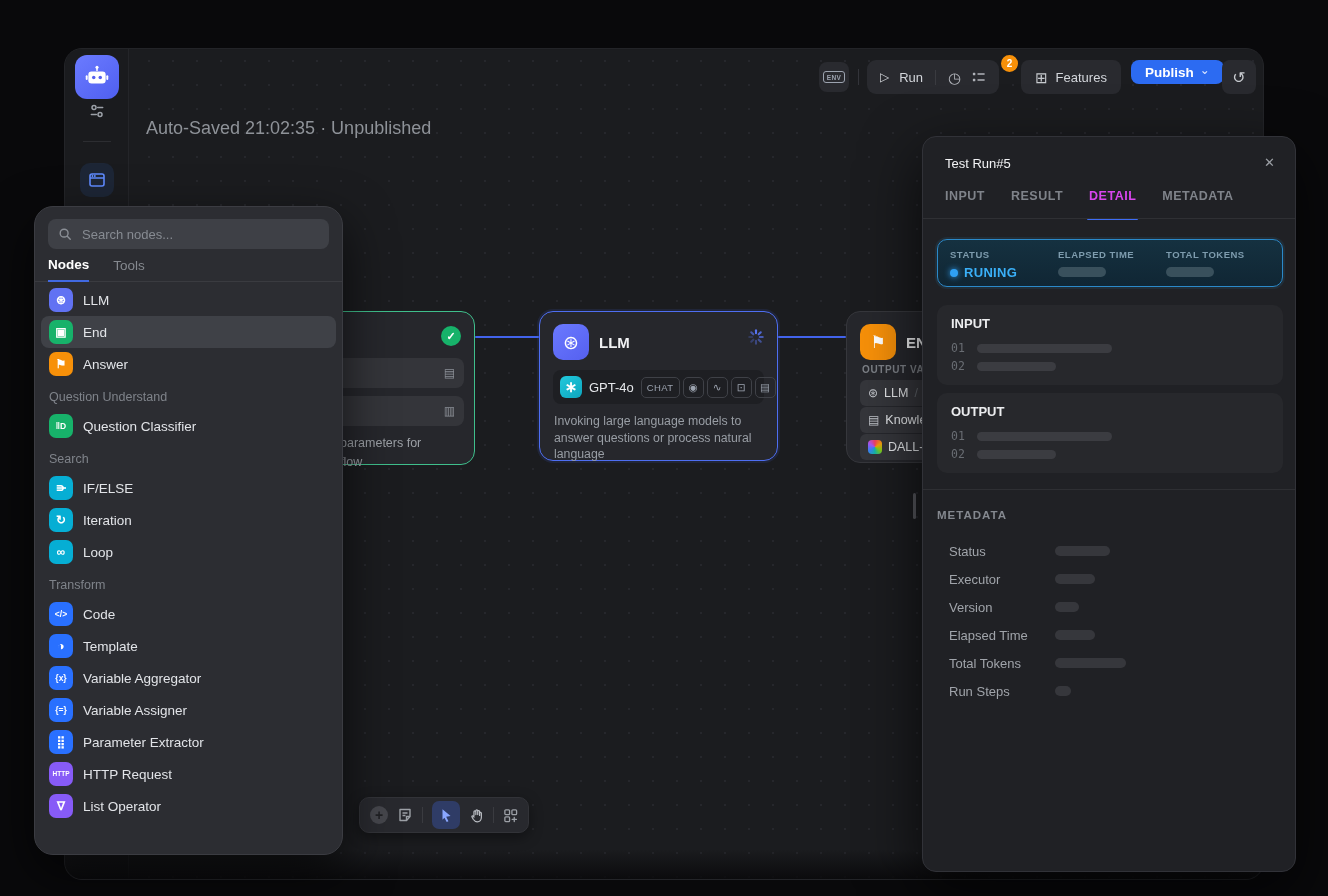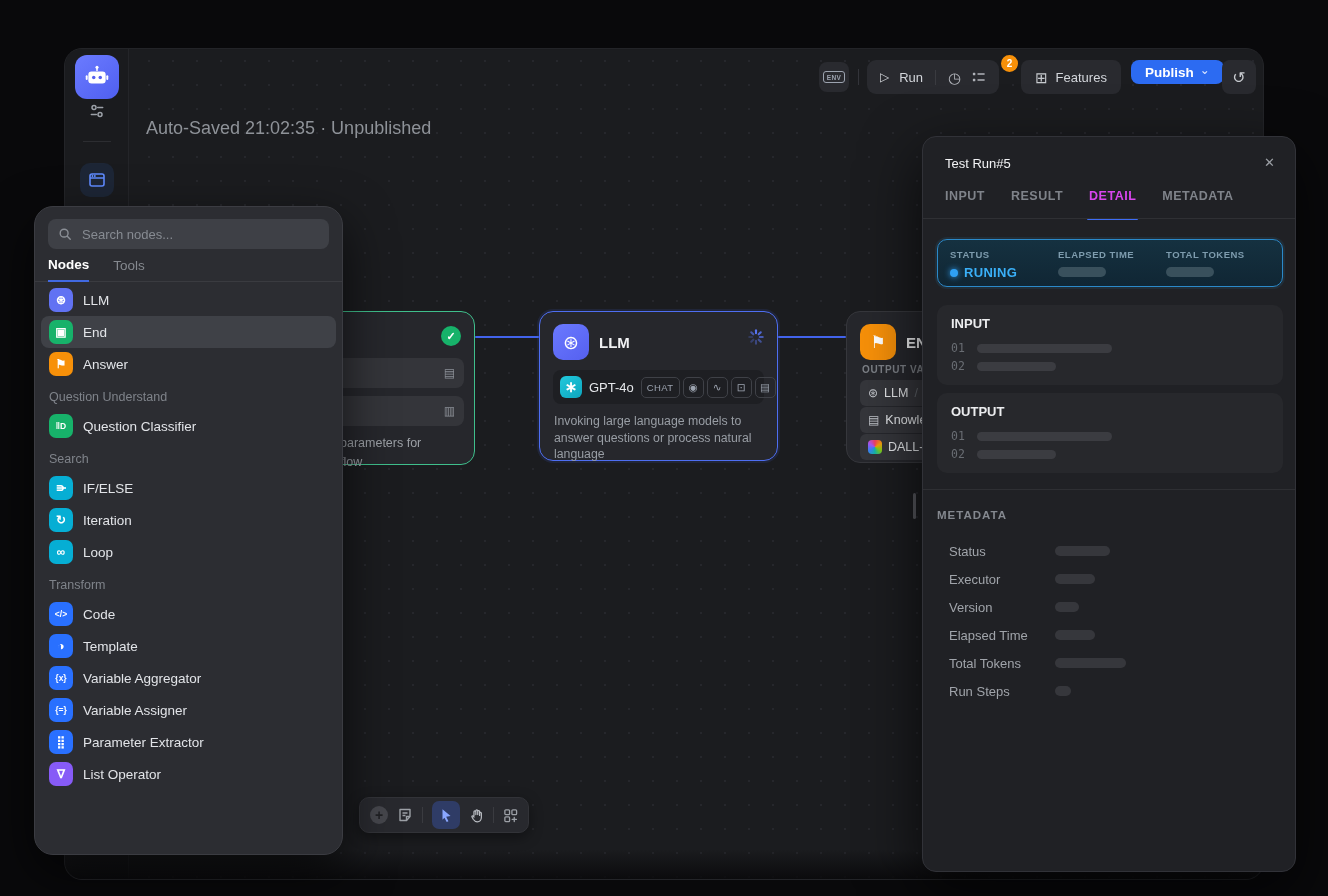--- a/index.html
+++ b/index.html
@@ -392,20 +392,26 @@
     </div>
 
     <div class="np-row">
       <span class="np-ic" style="background: rgb(41, 112, 255);">
           <span style="font-size: 12px;">⣿</span>
         </span>
       <span class="np-label">Parameter Extractor</span>
     </div>
 
 
+    <div class="np-row">
+      <span class="np-ic" style="background: rgb(135, 91, 247);">
+          <span style="font-size: 6.5px;">HTTP</span>
+        </span>
+      <span class="np-label">HTTP Request</span>
+    </div>
 
     <div class="np-row">
       <span class="np-ic" style="background: rgb(135, 91, 247);">
           <span style="font-size: 12px;">∇</span>
         </span>
       <span class="np-label">List Operator</span>
     </div>
   </div>
 
 </aside>

